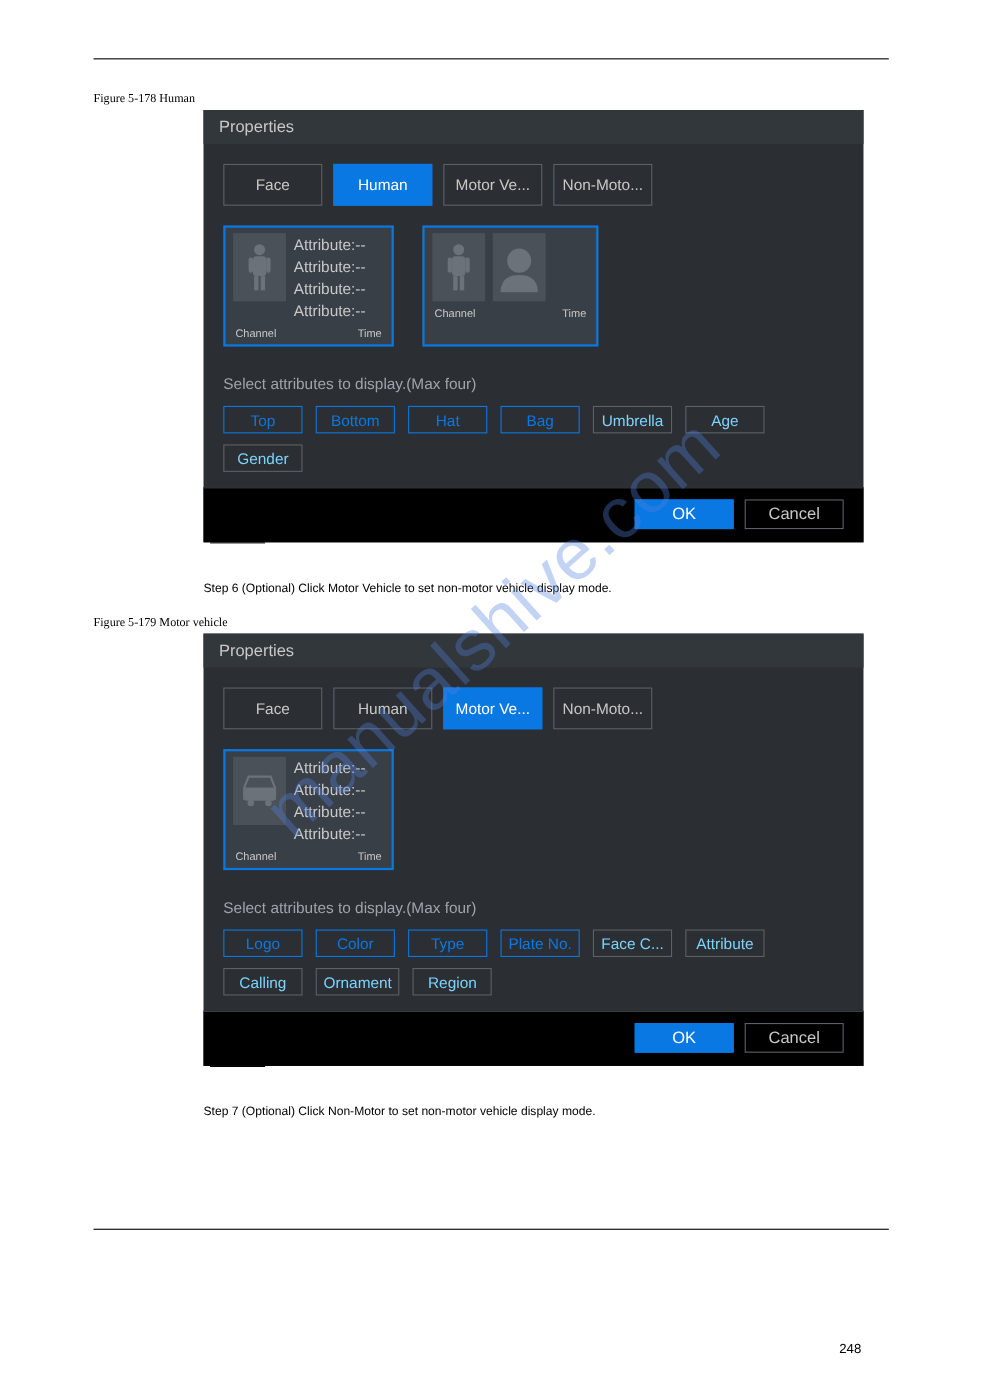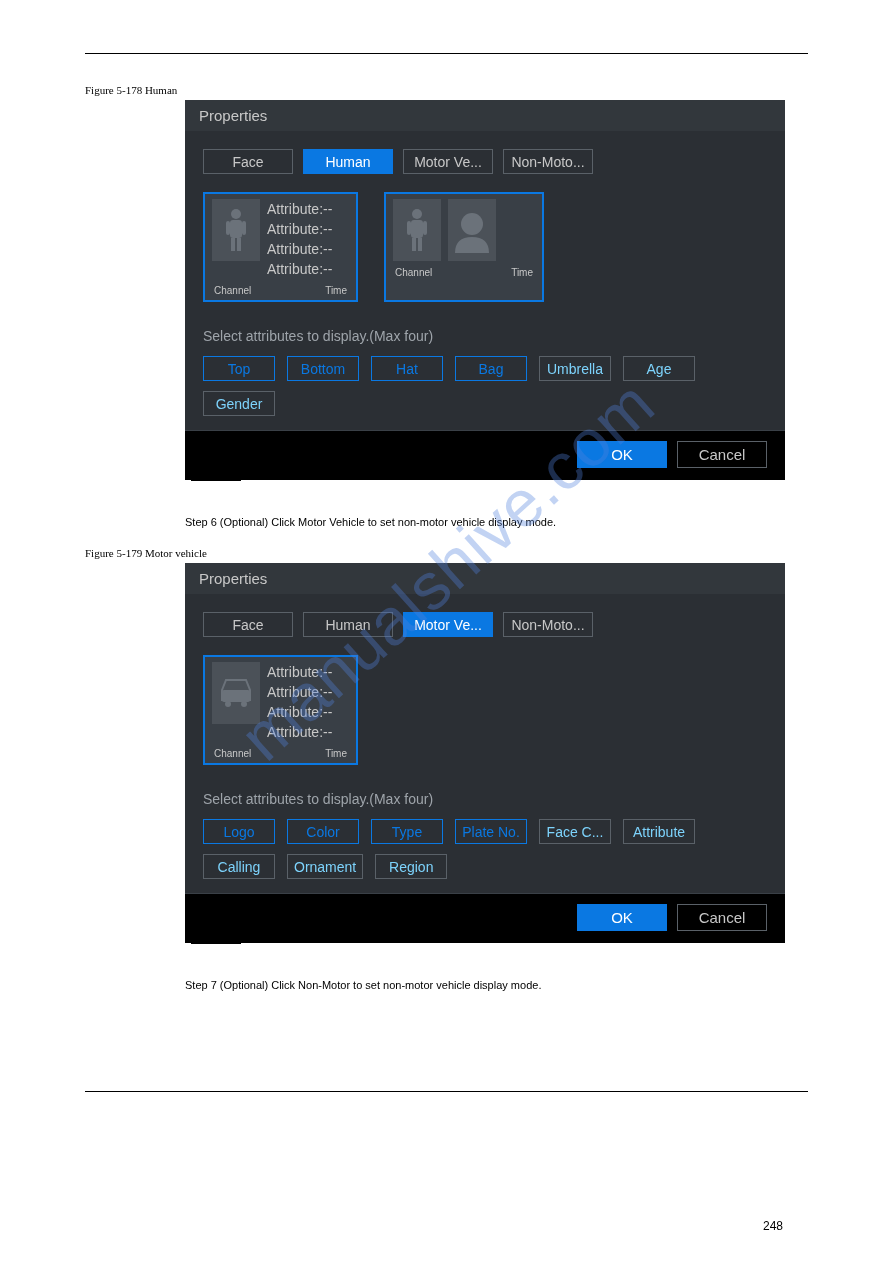--- a/index.html
+++ b/index.html
@@ -13,21 +13,21 @@
     .copyright { border: none; border-top: 1.5px solid #000; margin-top: 100px; }
     .figure-label, .step-label { font-size: 11px; }
     .figure-label { margin: 19px 0 4px 0; font-family: Liberation Serif, serif; }
     .step-label { margin: 6px 0 4px 100px; }
     .figure-underline { width: 50px; border-top: 1px solid #000; margin: 0 0 35px 106px; }
     .dialog-wrap { margin-left: 100px; width: 600px; }
     .dialog { background: #2b2f34; color: #c8c8c8; position: relative; }
     .dialog-title { background: #32373c; padding: 7px 14px; font-size: 15px; }
     .dialog-body { padding: 18px 18px 14px 18px; }
     .tabs { display: flex; gap: 10px; margin-bottom: 18px; }
-    .tab { width: 90px; height: 25px; display: flex; align-items: center; justify-content: center; font-size: 14px; border: 1px solid #5a6168; background: #2b2f34; color: #c8c8c8; white-space: nowrap; overflow: hidden; }
+    .tab { width: 90px; height: 38px; display: flex; align-items: center; justify-content: center; font-size: 14px; border: 1px solid #5a6168; background: #2b2f34; color: #c8c8c8; white-space: nowrap; overflow: hidden; }
     .tab.active { background: #0a78e2; border-color: #0a78e2; color: #fff; }
     .cards { display: flex; gap: 26px; margin-bottom: 26px; }
     .card { border: 2px solid #0a78e2; background: #393f46; padding: 5px 7px 4px 7px; width: 155px; }
     .card-body { display: flex; gap: 7px; align-items: flex-start; }
     .thumb-stack { display: flex; gap: 7px; }
     .thumb { width: 48px; height: 62px; background: #4b5158; display: flex; align-items: center; justify-content: center; }
     .thumb svg { display: block; }
     .card-wide { width: 160px; }
     .attr-list { font-size: 14px; line-height: 20px; white-space: nowrap; }
     .card-foot { display: flex; justify-content: space-between; font-size: 10px; margin-top: 6px; padding: 0 2px; }

